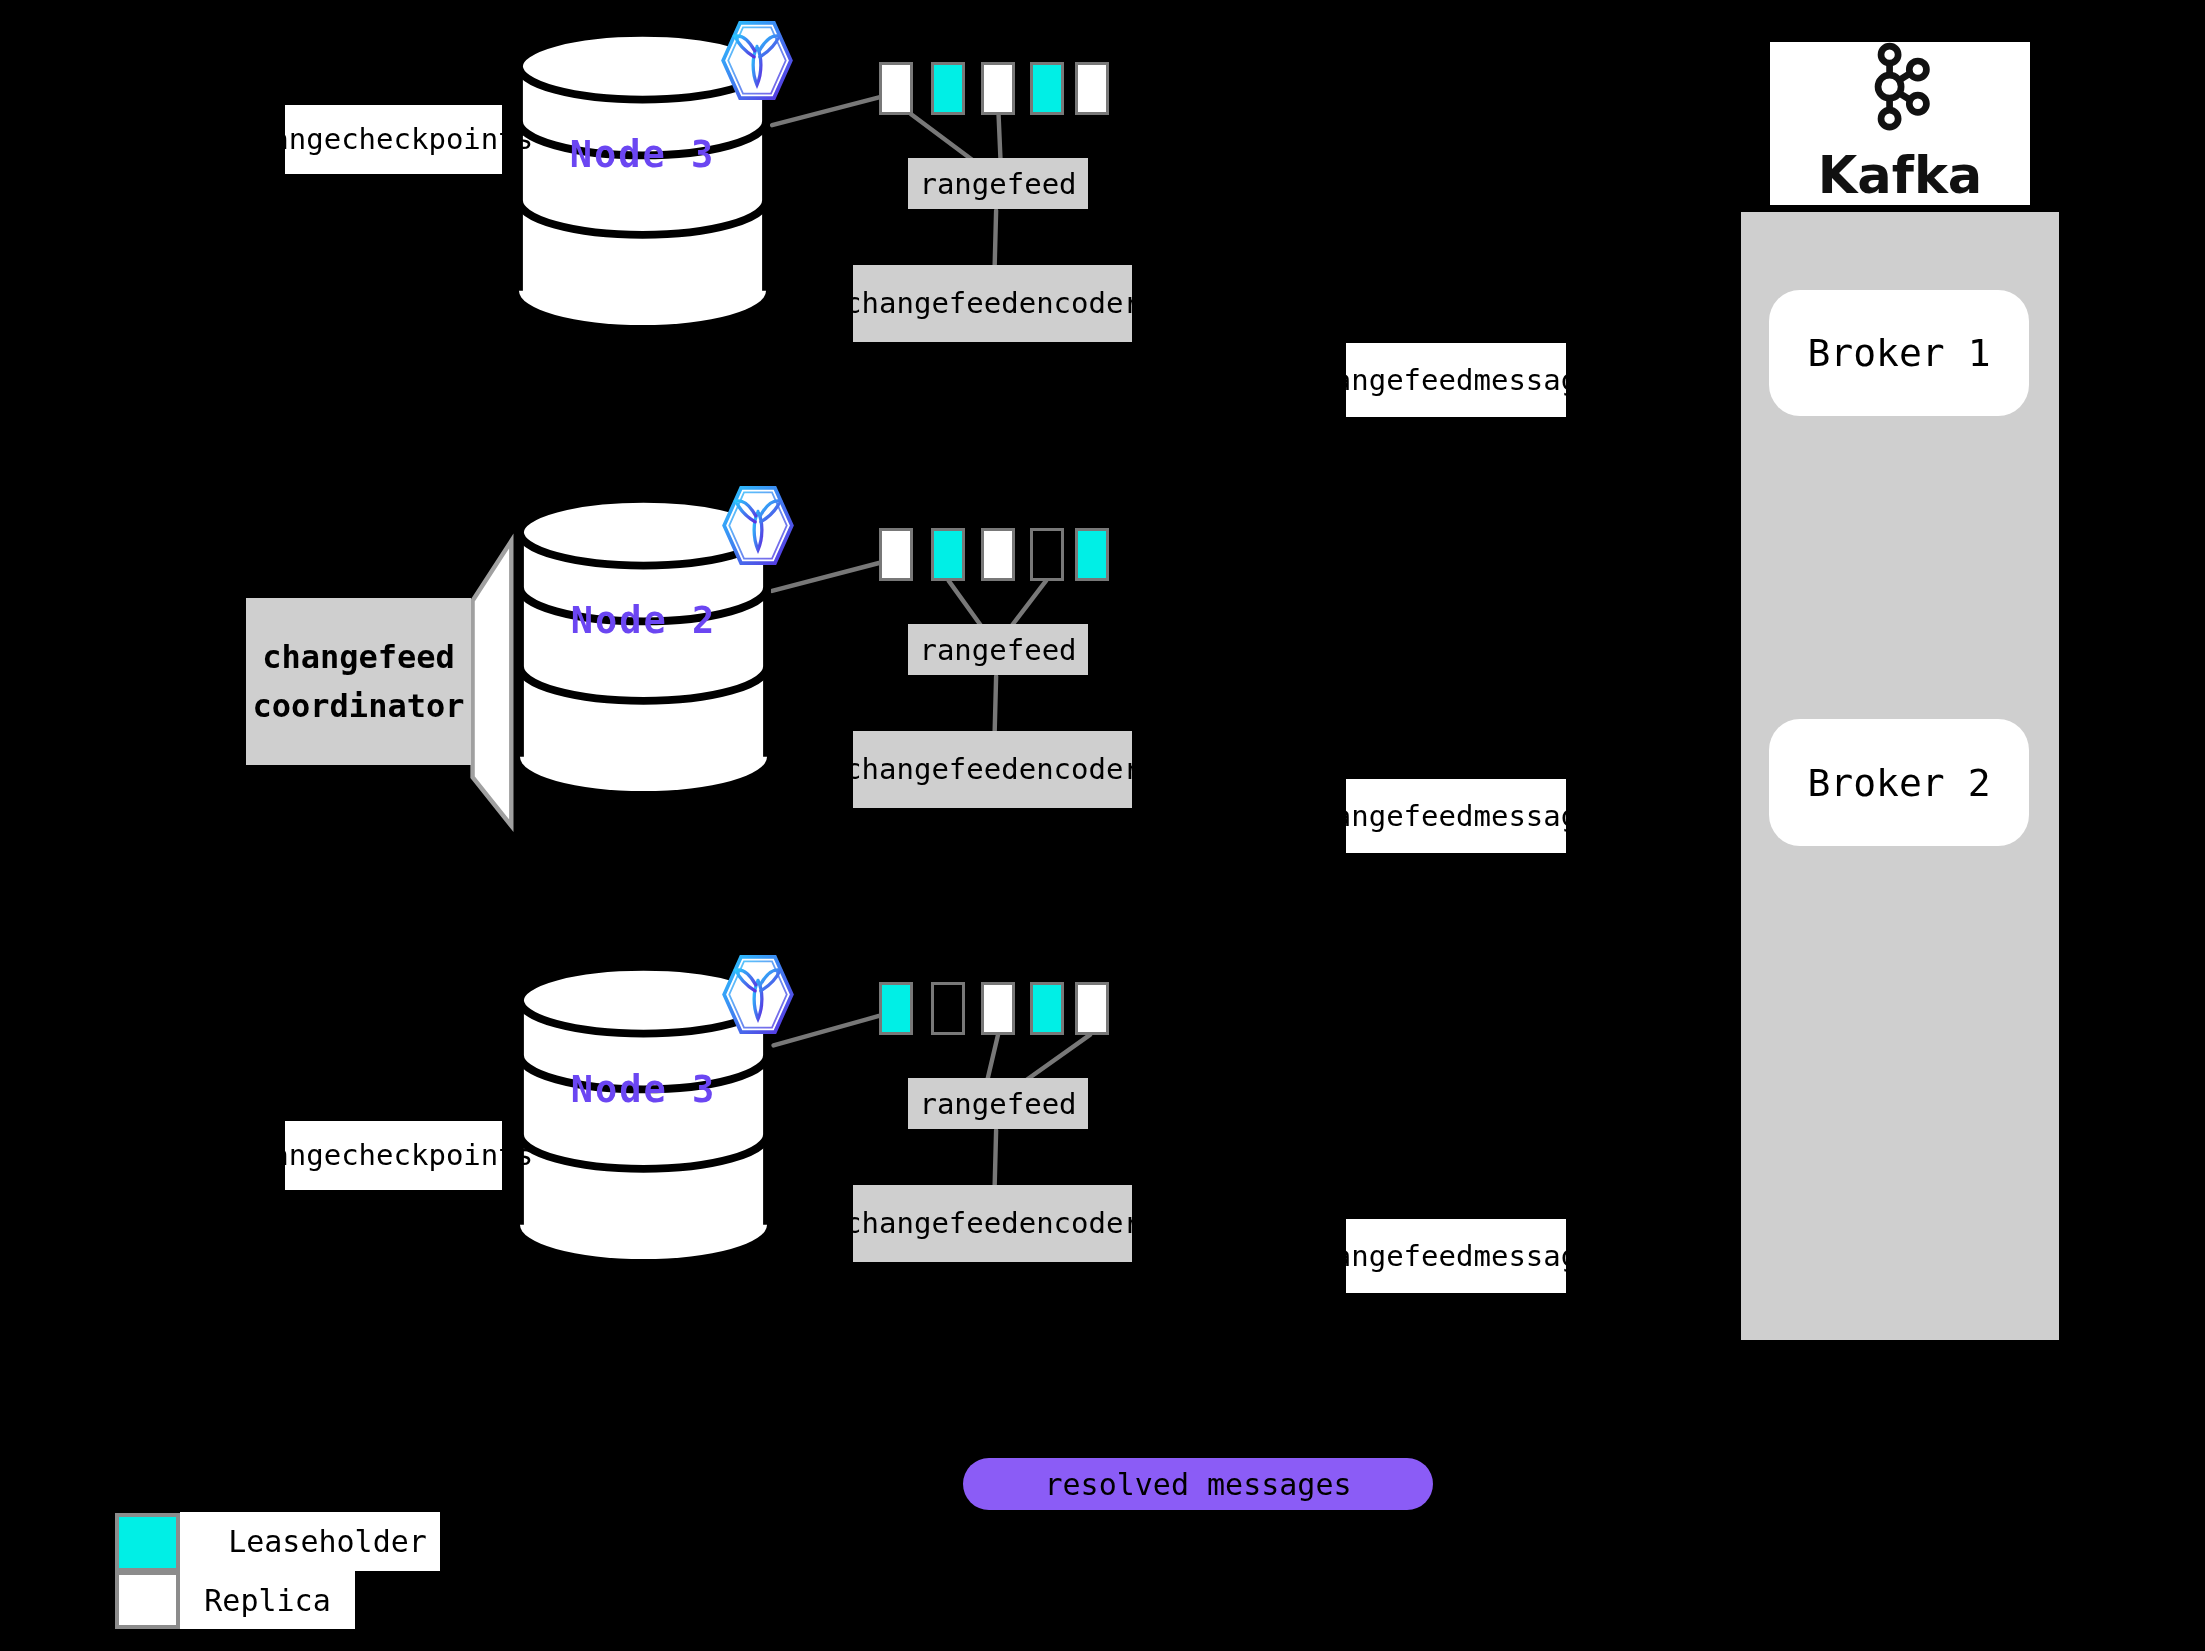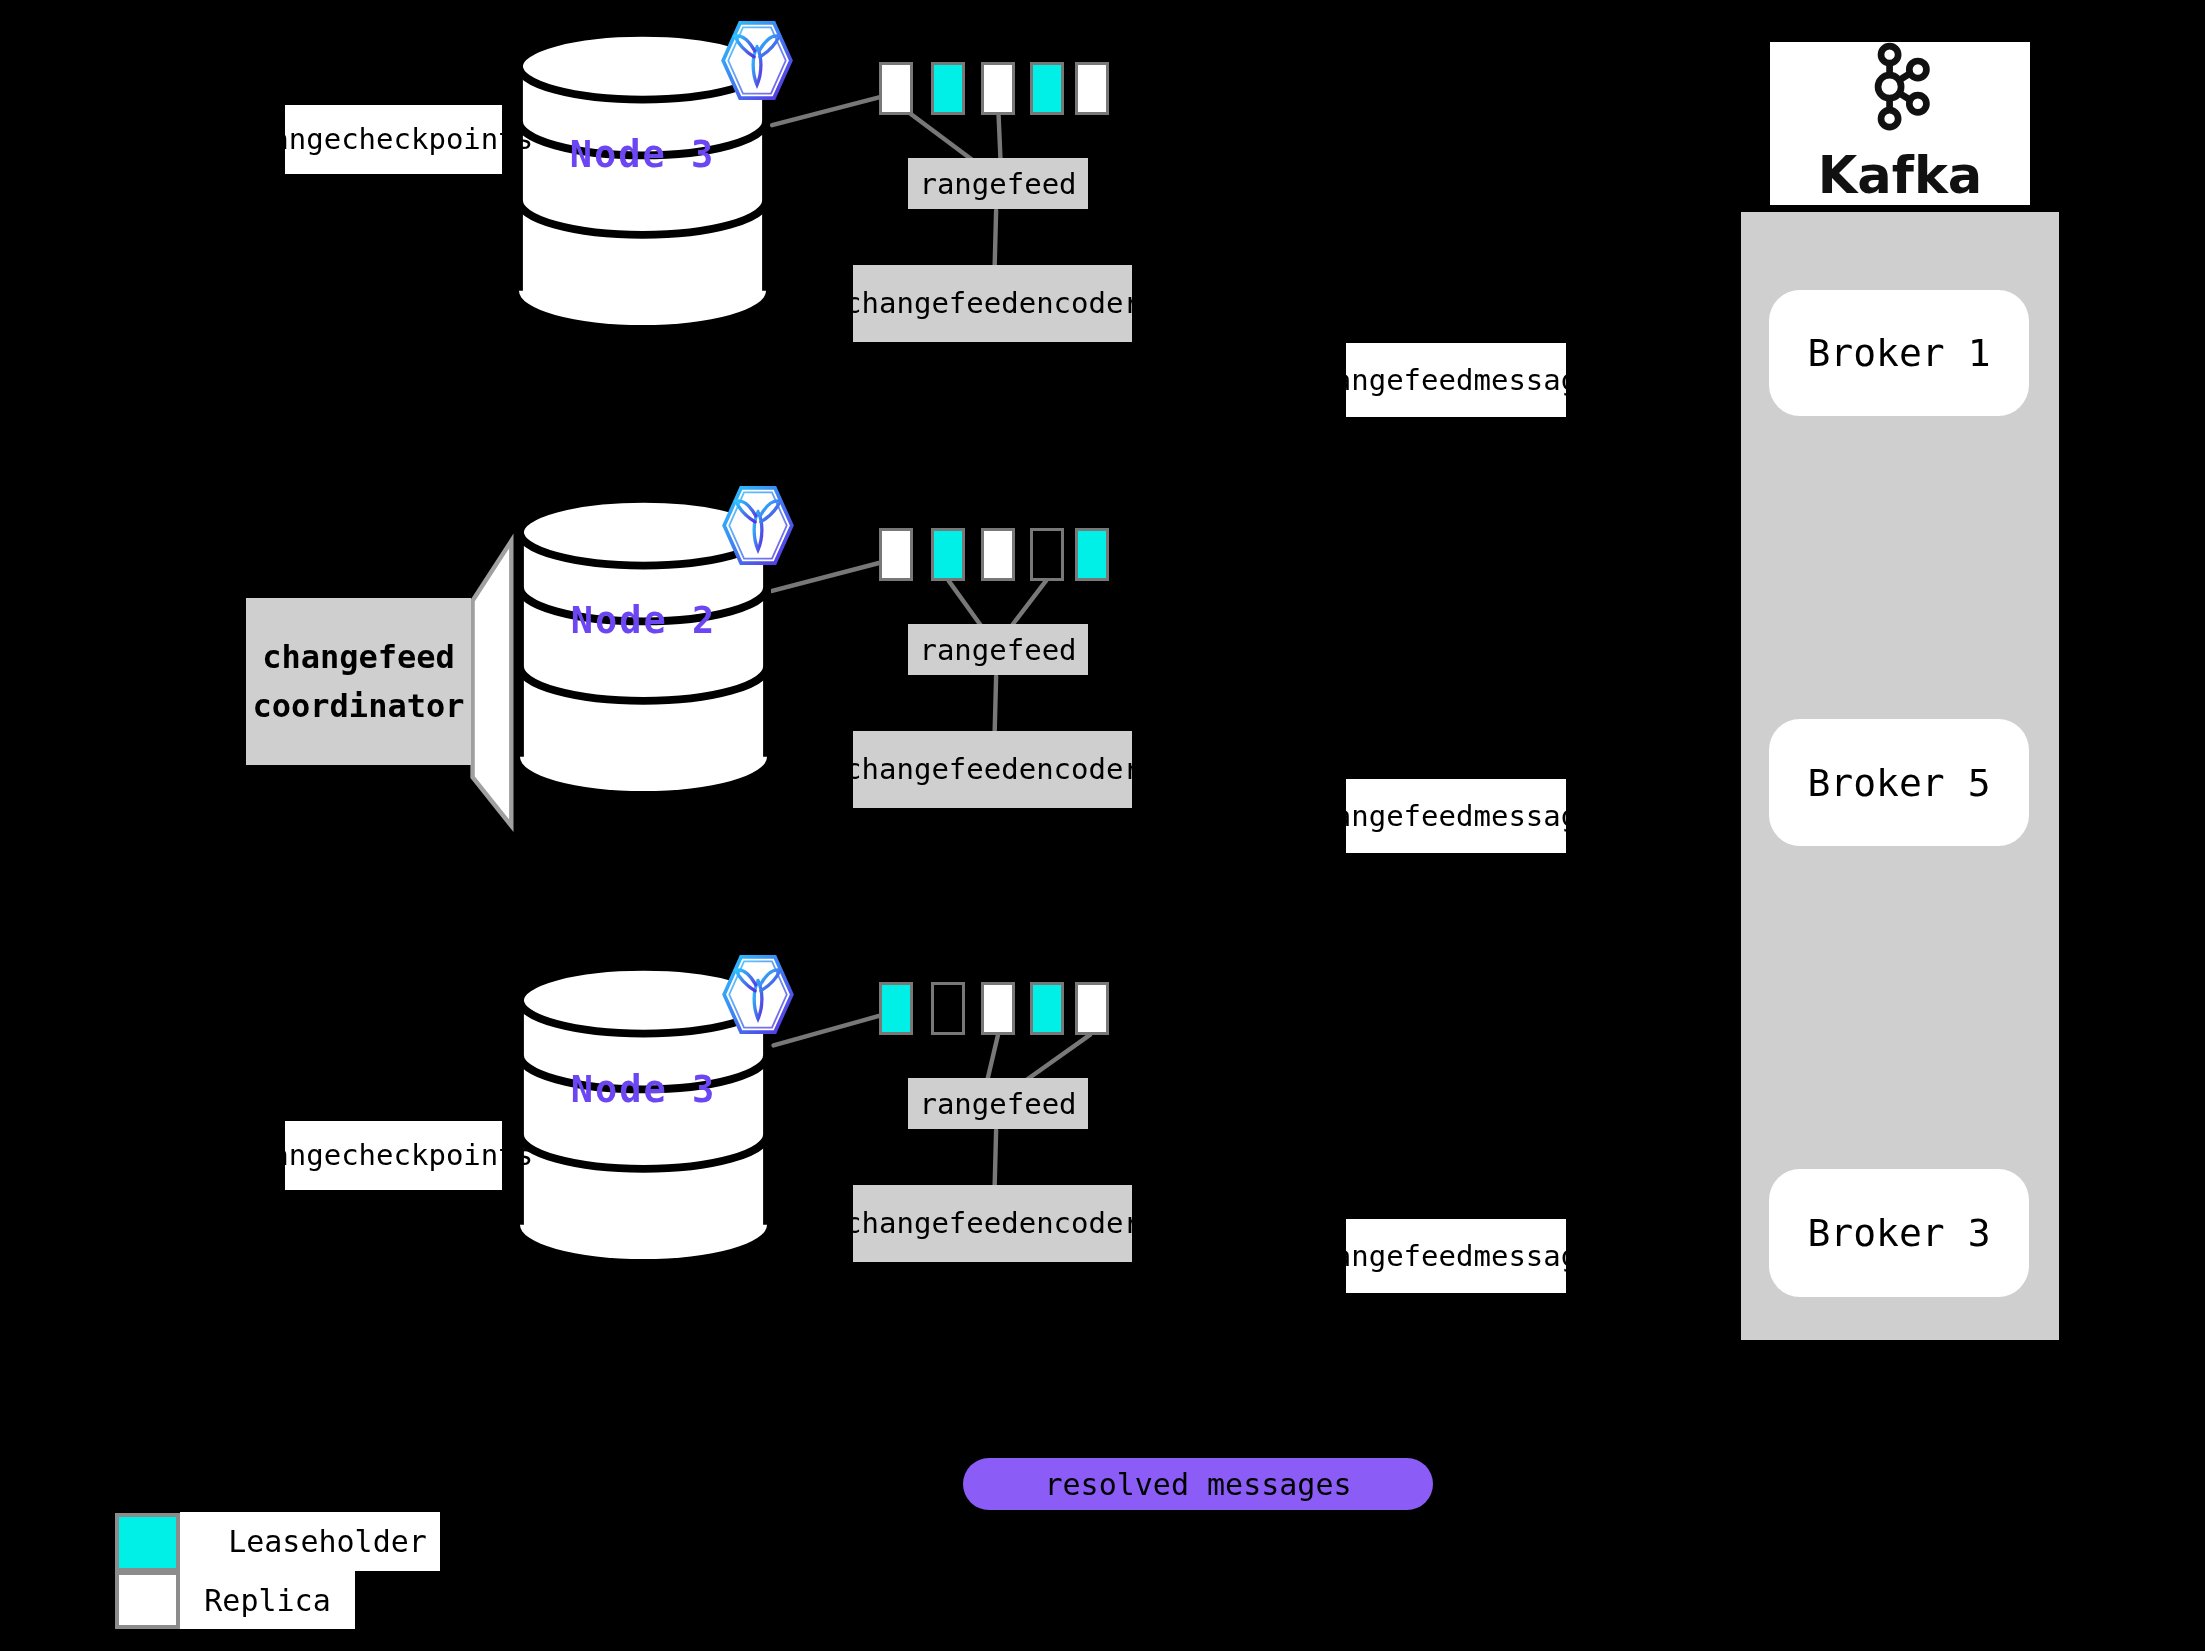--- a/index.html
+++ b/index.html
@@ -188,22 +188,21 @@
         <circle cx="70" cy="83" r="11.5"></circle>
         <line x1="32" y1="28.5" x2="32" y2="44.5"></line>
         <line x1="32" y1="75.5" x2="32" y2="91.5"></line>
         <line x1="44" y1="52" x2="59" y2="42.5"></line>
         <line x1="44" y1="68" x2="59" y2="77.5"></line>
       </g>
     </svg>
     <div class="kafka-brand">Kafka</div>
   </div>
   <div class="abs broker" style="left:1769px;top:290px;width:260px;height:126px;">Broker 1</div>
-  <div class="abs broker" style="left:1769px;top:719px;width:260px;height:127px;">Broker 5</div>
-  <div class="abs broker" style="left:1769px;top:1169px;width:260px;height:128px;">Broker 3</div>
+  <div class="abs broker" style="left:1769px;top:719px;width:260px;height:127px;">Broker 2</div>
 
   <div class="abs pill" style="left:963px;top:1458px;width:470px;height:52px;">resolved messages</div>
 
   <div class="abs legend-swatch" style="left: 115px; top: 1513px; width: 65px; height: 59px; background: rgb(0, 239, 230);"></div>
   <div class="abs legend-swatch" style="left: 115px; top: 1571px; width: 65px; height: 58px; background: rgb(255, 255, 255);"></div>
   <div class="abs legend-lbl" style="left:180px;top:1512px;width:225px;height:59px;padding-left:35px;">Leaseholder</div>
   <div class="abs legend-lbl" style="left:180px;top:1571px;width:175px;height:58px;">Replica</div>
 
 </div>
 

